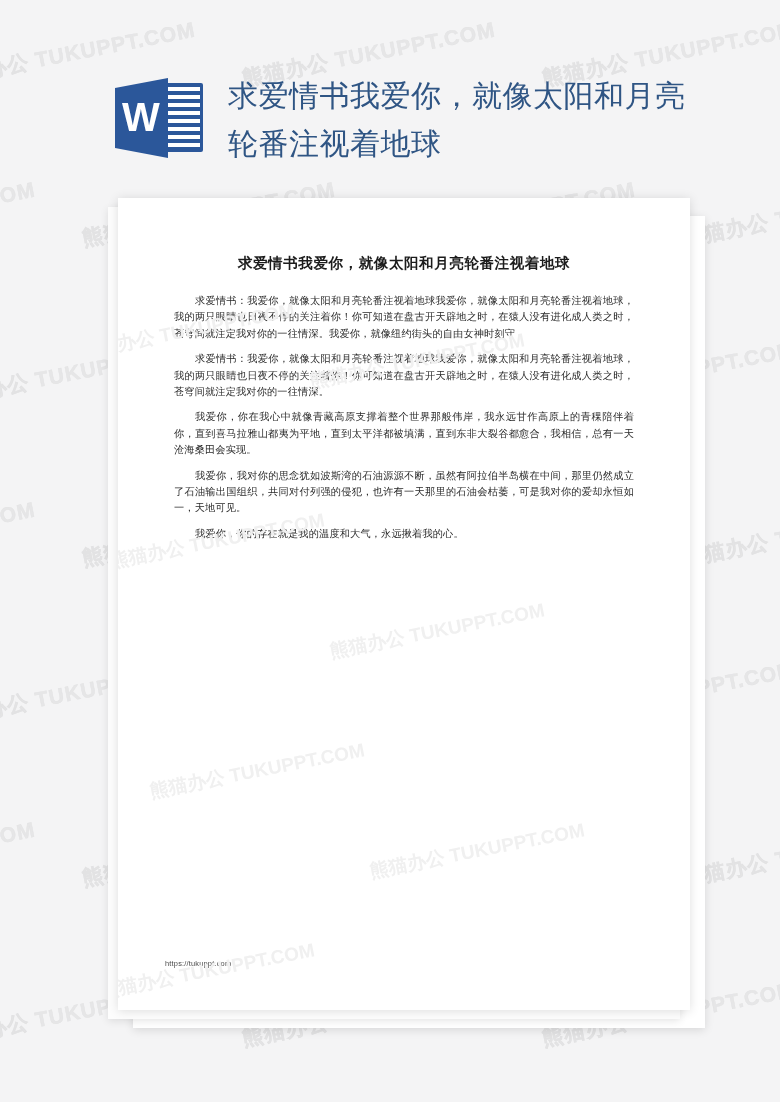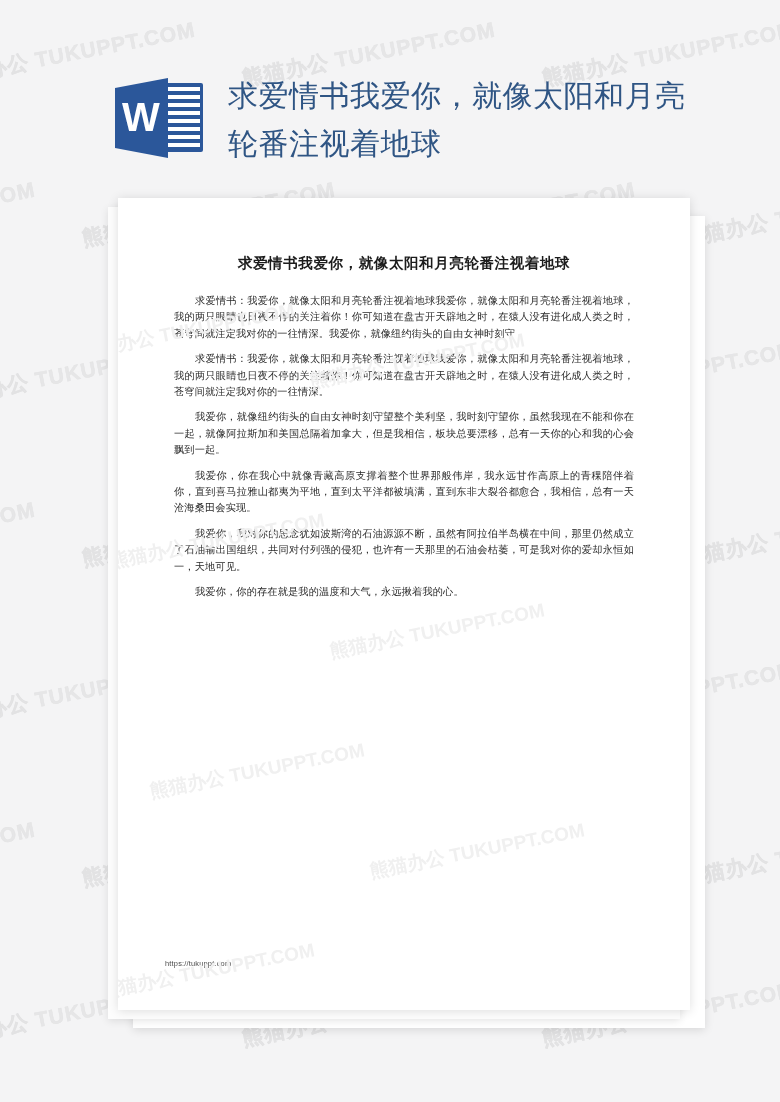--- a/index.html
+++ b/index.html
@@ -225,21 +225,20 @@
   <div class="page-back-1"></div>
 </div>
 
 <div id="page-main">
   <div id="doc-body">
 
     <div id="doc-heading">求爱情书我爱你，就像太阳和月亮轮番注视着地球</div>
 
     <p class="para">求爱情书：我爱你，就像太阳和月亮轮番注视着地球我爱你，就像太阳和月亮轮番注视着地球，我的两只眼睛也日夜不停的关注着你！你可知道在盘古开天辟地之时，在猿人没有进化成人类之时，苍穹间就注定我对你的一往情深。我爱你，就像纽约街头的自由女神时刻守</p>
     <p class="para">求爱情书：我爱你，就像太阳和月亮轮番注视着地球我爱你，就像太阳和月亮轮番注视着地球，我的两只眼睛也日夜不停的关注着你！你可知道在盘古开天辟地之时，在猿人没有进化成人类之时，苍穹间就注定我对你的一往情深。</p>
-    <p class="para">我爱你，就像纽约街头的自由女神时刻守望整个美利坚，我时刻守望你，虽然我现在不能和你在一起，就像阿拉斯加和美国总隔着加拿大，但是我相信，板块总要漂移，总有一天你的心和我的心会飘到一起。</p>
     <p class="para">我爱你，你在我心中就像青藏高原支撑着整个世界那般伟岸，我永远甘作高原上的青稞陪伴着你，直到喜马拉雅山都夷为平地，直到太平洋都被填满，直到东非大裂谷都愈合，我相信，总有一天沧海桑田会实现。</p>
     <p class="para">我爱你，我对你的思念犹如波斯湾的石油源源不断，虽然有阿拉伯半岛横在中间，那里仍然成立了石油输出国组织，共同对付列强的侵犯，也许有一天那里的石油会枯萎，可是我对你的爱却永恒如一，天地可见。</p>
 
     <p class="para short">我爱你，你的存在就是我的温度和大气，永远揪着我的心。</p>
 
   </div>
 
   <div id="doc-footer-url">https://tukuppt.com</div>
 <div class="doc-wm" style="left: -40px; top: 120px;">熊猫办公 TUKUPPT.COM</div>
     <div class="doc-wm" style="left: 190px; top: 150px;">熊猫办公 TUKUPPT.COM</div>

